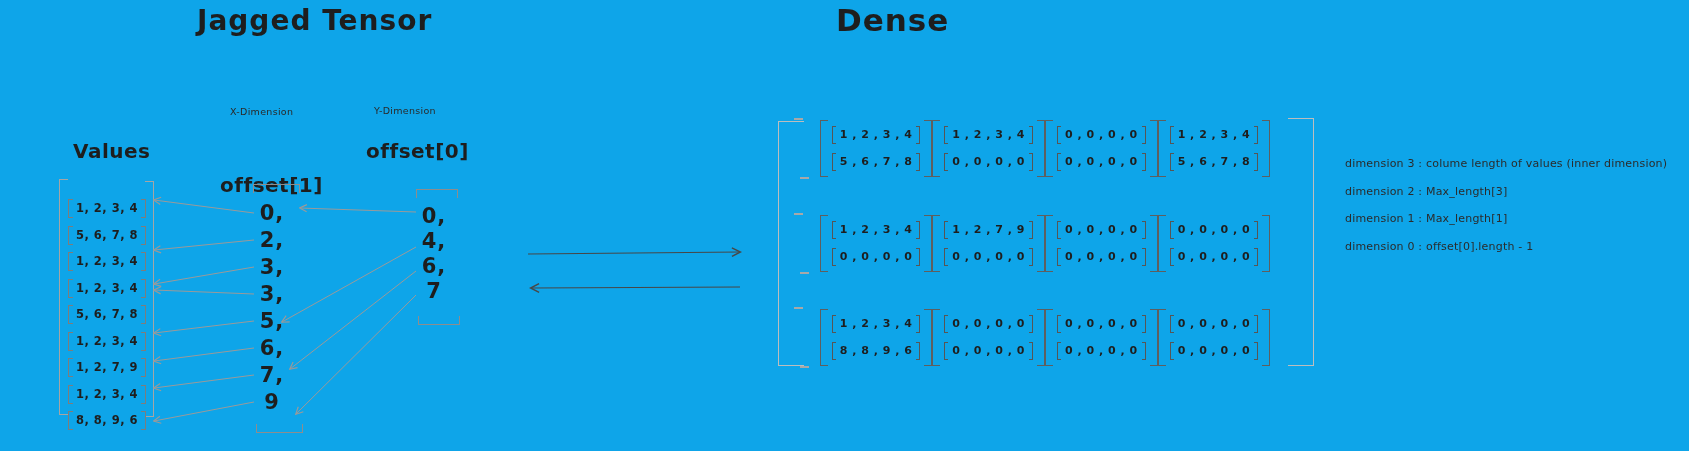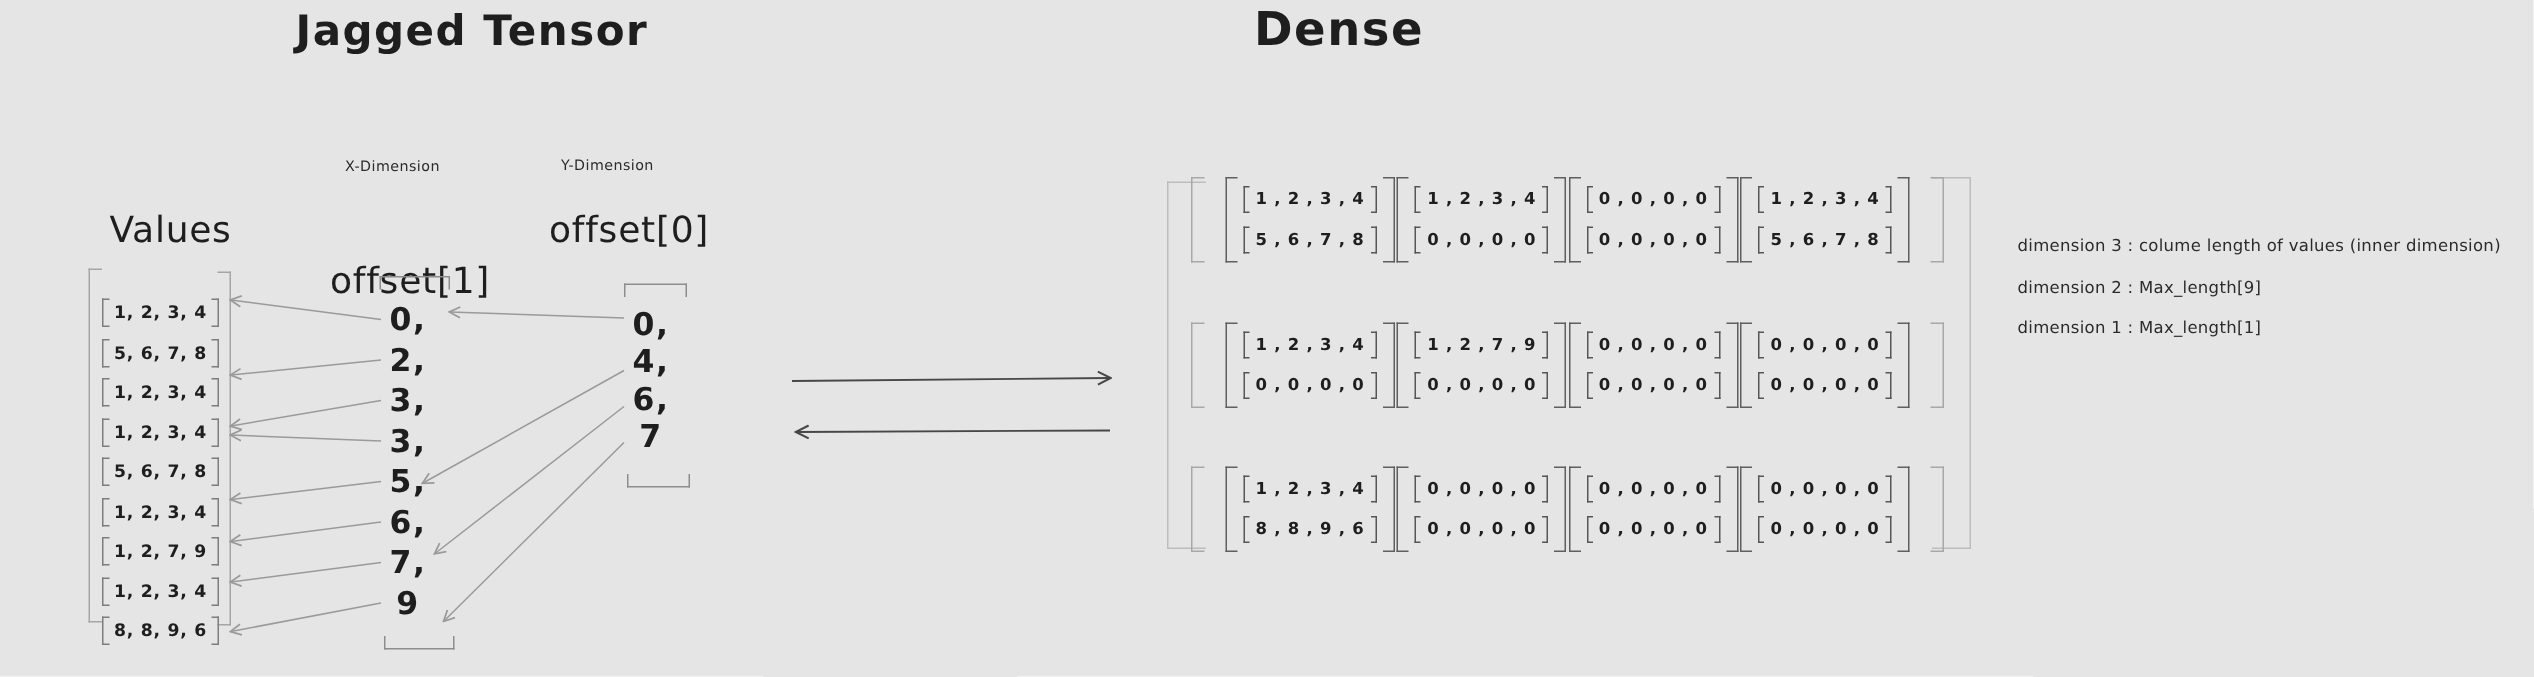--- a/index.html
+++ b/index.html
@@ -1,25 +1,25 @@
 <!DOCTYPE html>
 <html><head>
 <meta charset="utf-8">
 <style>
   * { margin:0; padding:0; box-sizing:border-box; }
   html,body { background:#ffffff; }
   #canvas {
-    position:relative; width:1689px; height:451px; background:#e5e5e5;
+    position:relative; width:1689px; height:451px; background:#0ea5e9;
     font-family:"DejaVu Sans", sans-serif; color:#1e1e1e; overflow:hidden;
   }
   .abs { position:absolute; }
 
   
   .big-title { font-size:28px; font-weight:bold; letter-spacing:1px; }
-  .col-label { font-size:24px; font-weight:400; letter-spacing:0.5px; }
+  .col-label { font-size:20px; font-weight:700; letter-spacing:0.5px; }
   .dim-label { font-size:9.5px; color:#2a2a2a; letter-spacing:0.3px; }
 
   
   #values-list { left:68px; top:199px; width:78px; display:flex; flex-direction:column; }
   .vrow { display:flex; align-items:stretch; height:19px; margin-bottom:7.5px; }
   .vrow .lb { width:5px; border-left:1.3px solid #7d7d7d; border-top:1.3px solid #7d7d7d; border-bottom:1.3px solid #7d7d7d; }
   .vrow .rb { width:5px; border-right:1.3px solid #7d7d7d; border-top:1.3px solid #7d7d7d; border-bottom:1.3px solid #7d7d7d; }
   .vrow .txt { flex:1; text-align:center; font-size:11.5px; font-weight:600; letter-spacing:0.5px; line-height:19px; white-space:nowrap; }
   #values-outer-left  { left:59px; top:179px; width:9px; height:236px; border-left:1.3px solid #a5a5a5; border-top:1.3px solid #a5a5a5; border-bottom:1.3px solid #a5a5a5; }
   #values-outer-right { left:145px; top:181px; width:9px; height:236px; border-right:1.3px solid #a5a5a5; border-top:1.3px solid #a5a5a5; border-bottom:1.3px solid #a5a5a5; }
@@ -29,21 +29,21 @@
   #offset1-list { left:248px; top:200px; width:48px; }
   #offset0-list { left:410px; top:204px; width:48px; }
   #offset1-list .offnum { height:27px; line-height:27px; }
   #offset0-list .offnum { height:25px; line-height:25px; }
   .offnum { text-align:center; font-size:21px; font-weight:bold; letter-spacing:1px; }
   .hbr-top    { border-top:1.2px solid #8d8d8d; border-left:1.2px solid #8d8d8d; border-right:1.2px solid #8d8d8d; height:9px; }
   .hbr-bottom { border-bottom:1.2px solid #8d8d8d; border-left:1.2px solid #8d8d8d; border-right:1.2px solid #8d8d8d; height:9px; }
 
   
   #dense-grid { left:794px; top:118px; width:502px; height:250px; display:flex; flex-direction:column; justify-content:space-between; }
-  .drow { display:flex; align-items:center; }
+  .drow { display:flex; align-items:center;flex-direction:column; }
   .rbk { width:9px; align-self:stretch; }
   .rbk.l { border-left:1.4px solid #a8a8a8; border-top:1.4px solid #a8a8a8; border-bottom:1.4px solid #a8a8a8; margin-right:6px; }
   .rbk.r { border-right:1.4px solid #a8a8a8; border-top:1.4px solid #a8a8a8; border-bottom:1.4px solid #a8a8a8; margin-left:6px; }
   .mats { flex:1; display:flex; justify-content:space-between; align-items:center; padding:0 8px; }
   .matrix { display:flex; align-items:stretch; }
   .mbk { width:8px; }
   .mbk.l { border-left:1.5px solid #5f5f5f; border-top:1.5px solid #5f5f5f; border-bottom:1.5px solid #5f5f5f; }
   .mbk.r { border-right:1.5px solid #5f5f5f; border-top:1.5px solid #5f5f5f; border-bottom:1.5px solid #5f5f5f; }
   .mrows { display:flex; flex-direction:column; gap:9px; padding:6px 4px; }
   .mrow { display:flex; align-items:stretch; height:18px; }
@@ -356,22 +356,23 @@
             </div>
             <span class="mbk r"></span>
           </div>
         </div>
         <span class="rbk r"></span>
       </div>
     </div>
 
   <div class="abs" id="annotations">
       <div class="ann">dimension 3 : colume length of values (inner dimension)</div>
-      <div class="ann">dimension 2 : Max_length[9]</div>
+      <div class="ann">dimension 2 : Max_length[3]</div>
       <div class="ann">dimension 1 : Max_length[1]</div>
+      <div class="ann">dimension 0 : offset[0].length - 1</div>
     </div>
 
   <svg id="arrow-layer" width="1689" height="451">
     <defs>
       <marker id="ah-gray" viewBox="0 0 10 10" refX="8.5" refY="5" markerWidth="9" markerHeight="9" orient="auto-start-reverse">
         <path d="M1,1 L9,5 L1,9" fill="none" stroke="#9a9a9a" stroke-width="1.3"></path>
       </marker>
       <marker id="ah-dark" viewBox="0 0 10 10" refX="8.5" refY="5" markerWidth="9" markerHeight="9" orient="auto-start-reverse">
         <path d="M1,1 L9,5 L1,9" fill="none" stroke="#474747" stroke-width="1.3"></path>
       </marker>

